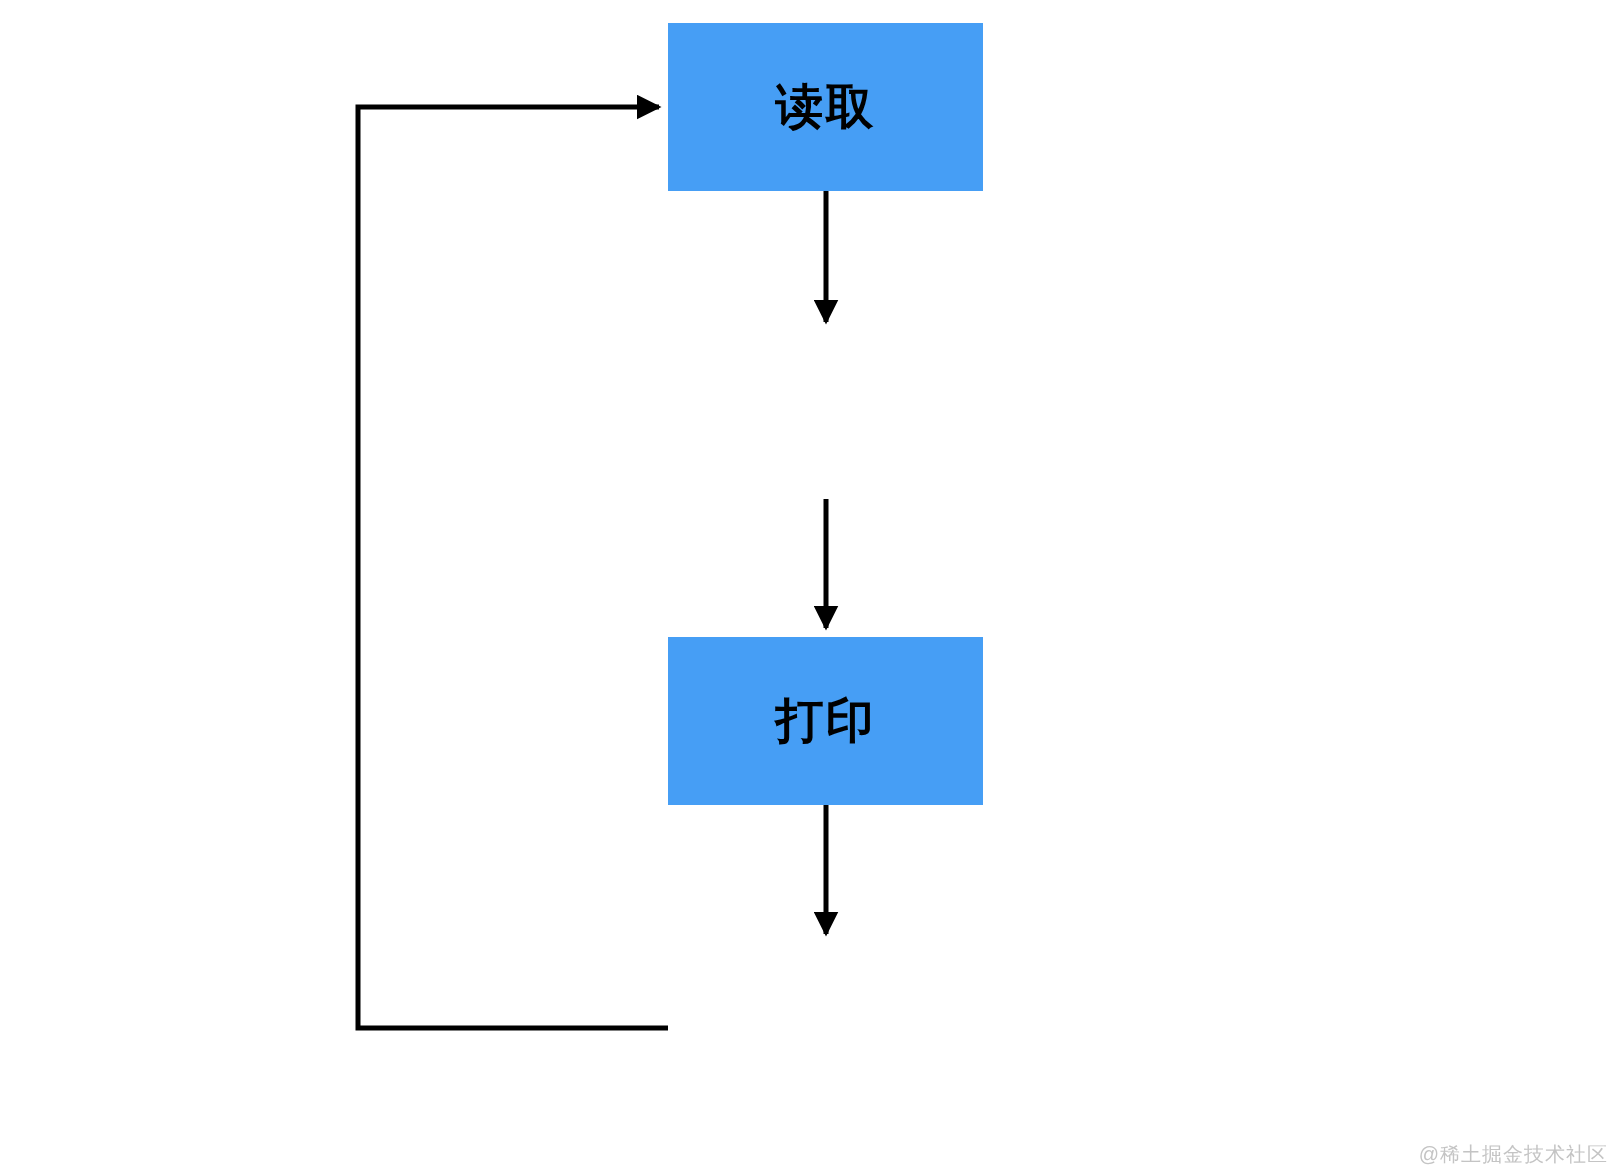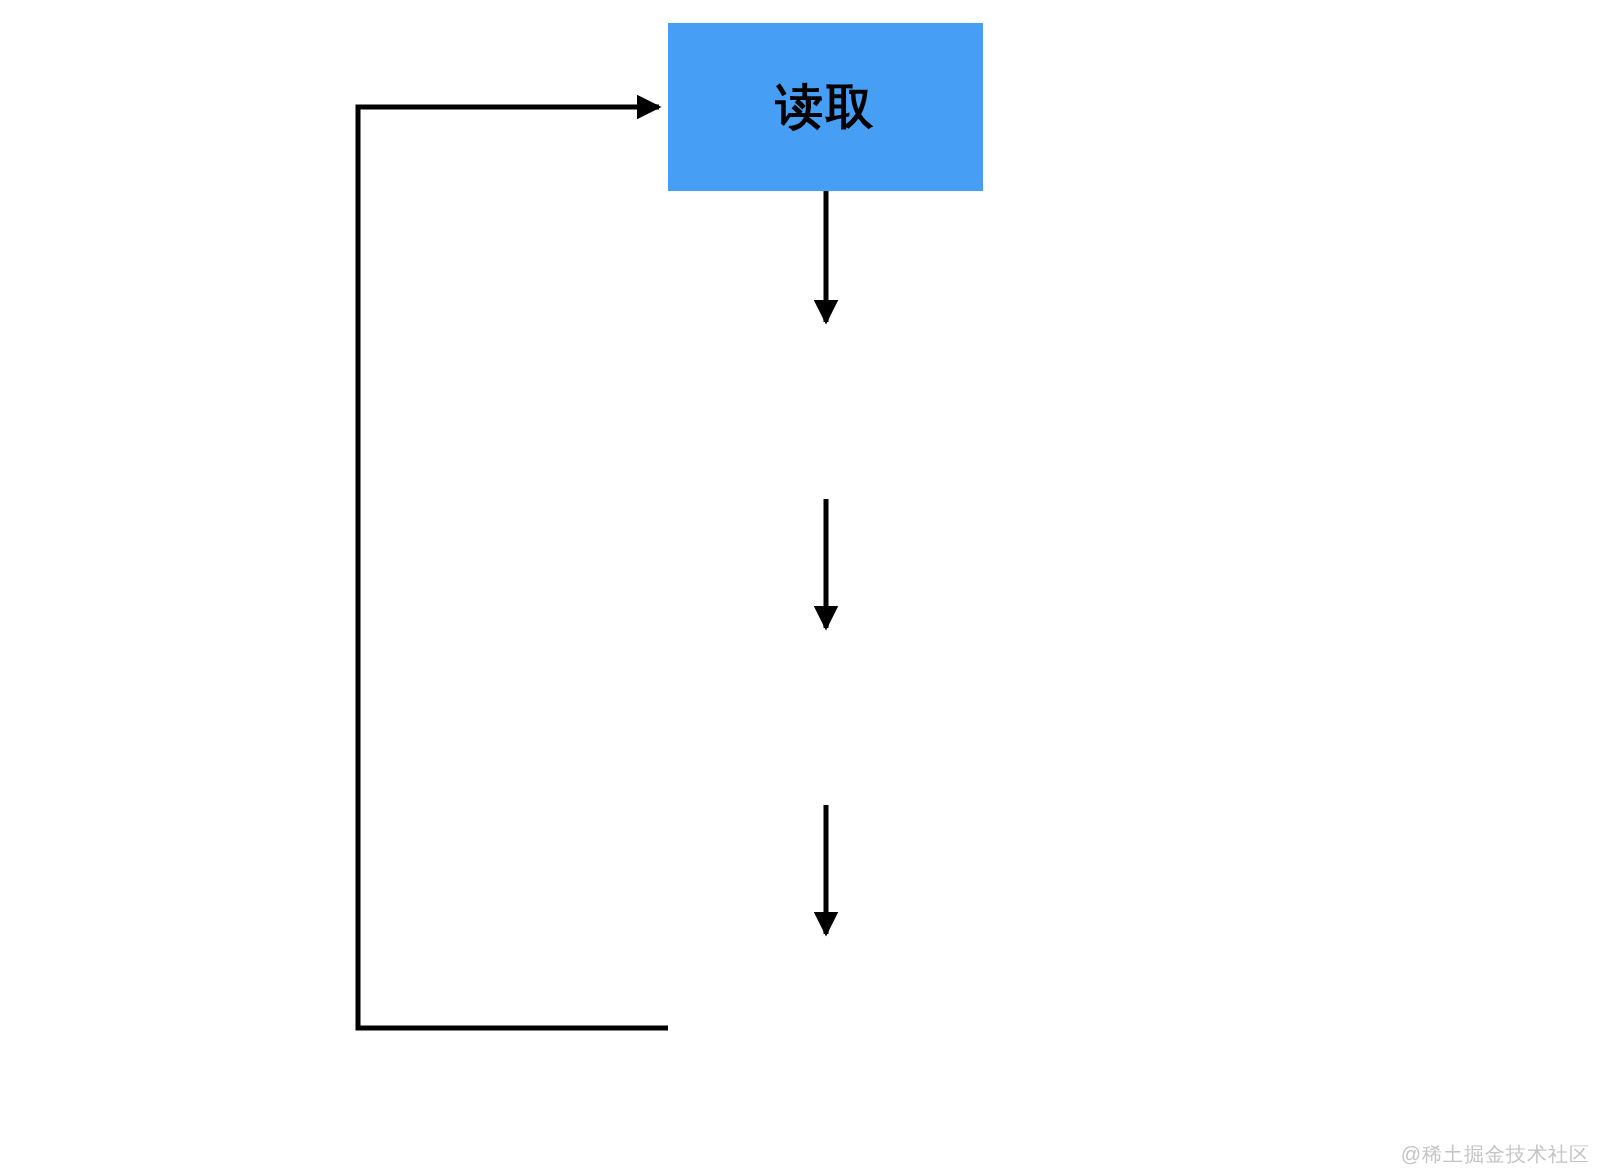--- a/index.html
+++ b/index.html
@@ -39,21 +39,21 @@
     font-weight: 700;
     letter-spacing: 2px;
     line-height: 1;
   }
   .node-read  { top: 23px; }
   .node-eval  { top: 331px; }
   .node-print { top: 637px; }
   .node-loop  { top: 943px; }
   .watermark {
     position: absolute;
-    right: 24px;
+    right: 6px;
     bottom: 8px;
     font-size: 20px;
     color: #C4C4C4;
     letter-spacing: 1px;
   }
 </style>
 </head>
 <body>
 
 <div class="canvas">
@@ -72,17 +72,20 @@
     <line x1="826" y1="805" x2="826" y2="934" stroke="#000000" stroke-width="5" marker-end="url(#arrowhead)"></line>
 
     <polyline points="668,1028 358,1028 358,107 659,107" fill="none" stroke="#000000" stroke-width="5" marker-end="url(#arrowhead)"></polyline>
   </svg>
 
   <div class="flow-node node-read">
     <span class="node-label">读取</span>
   </div>
 
 
+  <div class="flow-node node-print">
+    <span class="node-label">打印</span>
+  </div>
 
 
   <div class="watermark">@稀土掘金技术社区</div>
 
 </div>
 
 </body></html>

